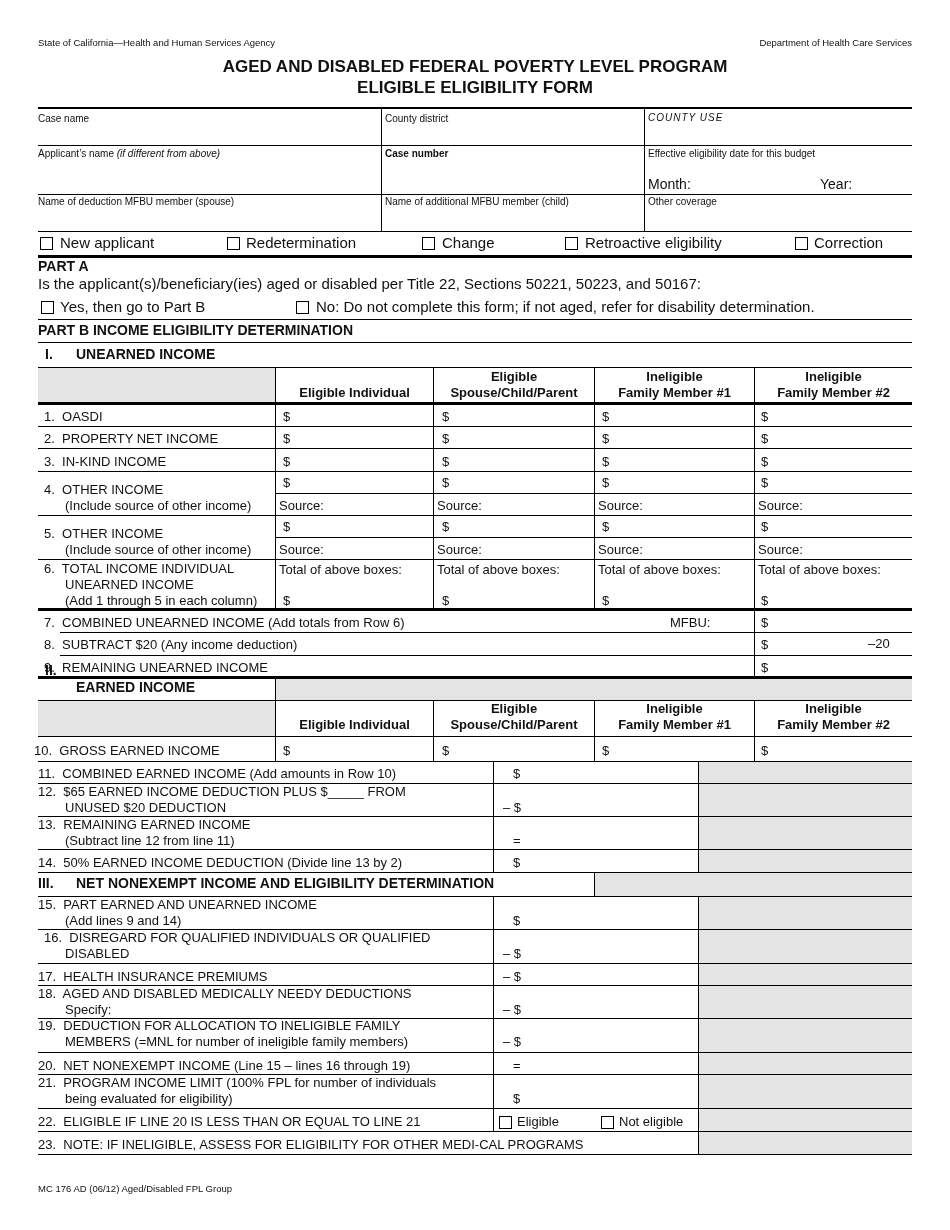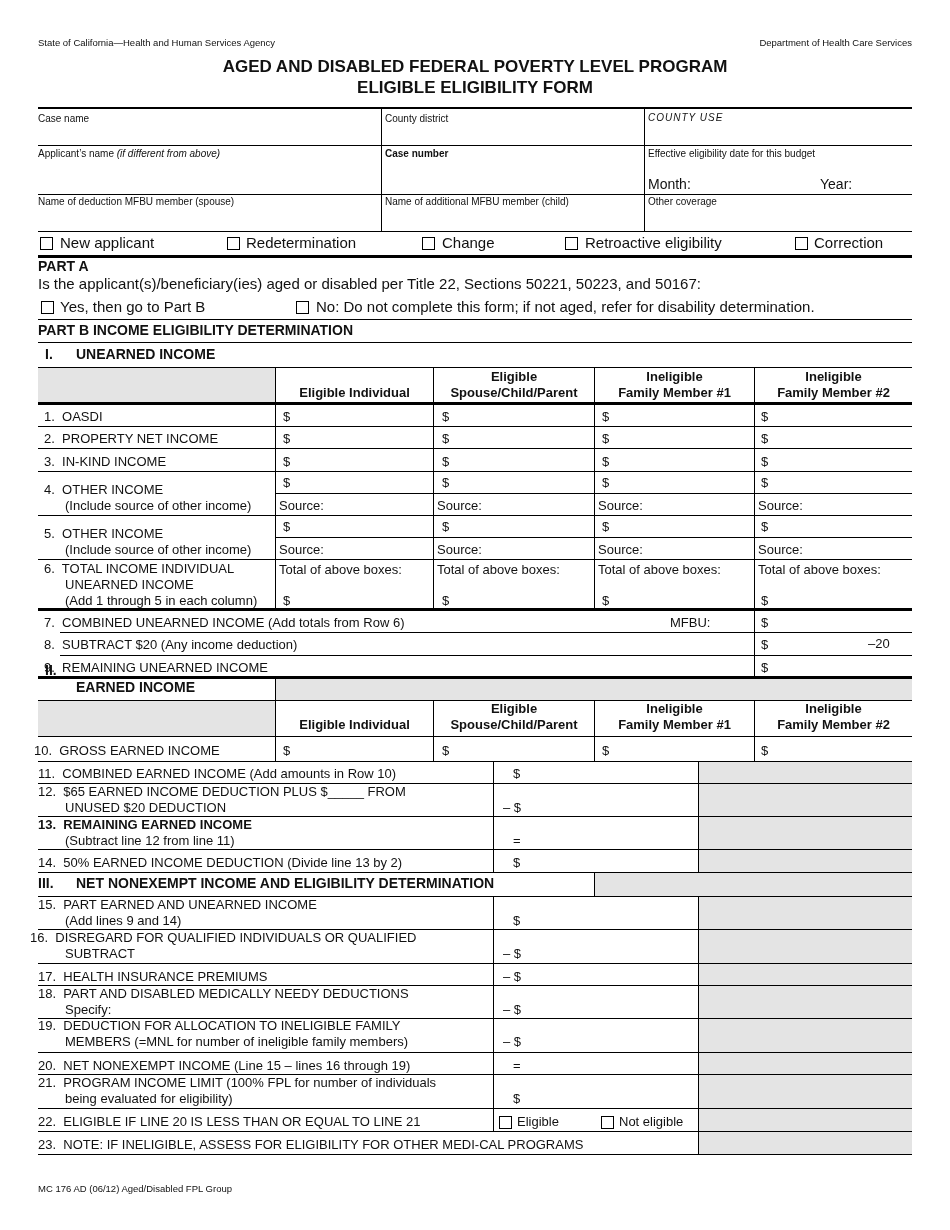--- a/index.html
+++ b/index.html
@@ -212,21 +212,21 @@
 
 <div class="lbl" style="left:38px;top:766px;"><span>11.</span>&nbsp; <span>COMBINED EARNED INCOME (Add amounts in Row 10)</span></div>
 <div class="cell" style="left:513px;top:766px;">$</div>
 <div class="hl" style="left:38px;top:783px;width:874px;"></div>
 
 <div class="lbl" style="left:38px;top:784px;"><span>12.</span>&nbsp; <span>$65 EARNED INCOME DEDUCTION PLUS $_____ FROM</span></div>
 <div class="lbl" style="left:65px;top:800px;">UNUSED $20 DEDUCTION</div>
 <div class="cell" style="left:503px;top:800px;">– $</div>
 <div class="hl" style="left:38px;top:816px;width:874px;"></div>
 
-<div class="lbl" style="left:38px;top:817px;font-weight:bold;"><span>13.</span>&nbsp; <span>REMAINING EARNED INCOME</span></div>
+<div class="lbl" style="left:38px;top:817px;"><span>13.</span>&nbsp; <span>REMAINING EARNED INCOME</span></div>
 <div class="lbl" style="left:65px;top:833px;">(Subtract line 12 from line 11)</div>
 <div class="cell" style="left:513px;top:833px;">=</div>
 <div class="hl" style="left:38px;top:849px;width:874px;"></div>
 
 <div class="lbl" style="left:38px;top:855px;"><span>14.</span>&nbsp; <span>50% EARNED INCOME DEDUCTION (Divide line 13 by 2)</span></div>
 <div class="cell" style="left:513px;top:855px;">$</div>
 <div class="hl" style="left:38px;top:872px;width:874px;"></div>
 
 <div class="abs t14 b" style="left:38px;top:875px;">III.</div>
 <div class="abs t14 b" style="left:76px;top:875px;">NET NONEXEMPT INCOME AND ELIGIBILITY DETERMINATION</div>
@@ -236,30 +236,30 @@
 
 <div class="vl" style="left:493px;top:897px;height:258px;"></div>
 <div class="gray" style="left:699px;top:897px;width:213px;height:258px;"></div>
 <div class="vl" style="left:698px;top:897px;height:258px;"></div>
 
 <div class="lbl" style="left:38px;top:897px;"><span>15.</span>&nbsp; <span>PART EARNED AND UNEARNED INCOME</span></div>
 <div class="lbl" style="left:65px;top:913px;">(Add lines 9 and 14)</div>
 <div class="cell" style="left:513px;top:913px;">$</div>
 <div class="hl" style="left:38px;top:929px;width:874px;"></div>
 
-<div class="lbl" style="left:30px;top:930px;"><span>16.</span>&nbsp; <span>DISREGARD FOR QUALIFIED INDIVIDUALS OR QUALIFIED</span></div>
-<div class="lbl" style="left:65px;top:946px;">SUBTRACT</div>
+<div class="lbl" style="left:44px;top:930px;"><span>16.</span>&nbsp; <span>DISREGARD FOR QUALIFIED INDIVIDUALS OR QUALIFIED</span></div>
+<div class="lbl" style="left:65px;top:946px;">DISABLED</div>
 <div class="cell" style="left:503px;top:946px;">– $</div>
 <div class="hl" style="left:38px;top:963px;width:874px;"></div>
 
 <div class="lbl" style="left:38px;top:969px;"><span>17.</span>&nbsp; <span>HEALTH INSURANCE PREMIUMS</span></div>
 <div class="cell" style="left:503px;top:969px;">– $</div>
 <div class="hl" style="left:38px;top:985px;width:874px;"></div>
 
-<div class="lbl" style="left:38px;top:986px;"><span>18.</span>&nbsp; <span>PART AND DISABLED MEDICALLY NEEDY DEDUCTIONS</span></div>
+<div class="lbl" style="left:38px;top:986px;"><span>18.</span>&nbsp; <span>AGED AND DISABLED MEDICALLY NEEDY DEDUCTIONS</span></div>
 <div class="lbl" style="left:65px;top:1002px;">Specify:</div>
 <div class="cell" style="left:503px;top:1002px;">– $</div>
 <div class="hl" style="left:38px;top:1018px;width:874px;"></div>
 
 <div class="lbl" style="left:38px;top:1018px;"><span>19.</span>&nbsp; <span>DEDUCTION FOR ALLOCATION TO INELIGIBLE FAMILY</span></div>
 <div class="lbl" style="left:65px;top:1034px;">MEMBERS (=MNL for number of ineligible family members)</div>
 <div class="cell" style="left:503px;top:1034px;">– $</div>
 <div class="hl" style="left:38px;top:1052px;width:874px;"></div>
 
 <div class="lbl" style="left:38px;top:1058px;"><span>20.</span>&nbsp; <span>NET NONEXEMPT INCOME (Line 15 – lines 16 through 19)</span></div>

